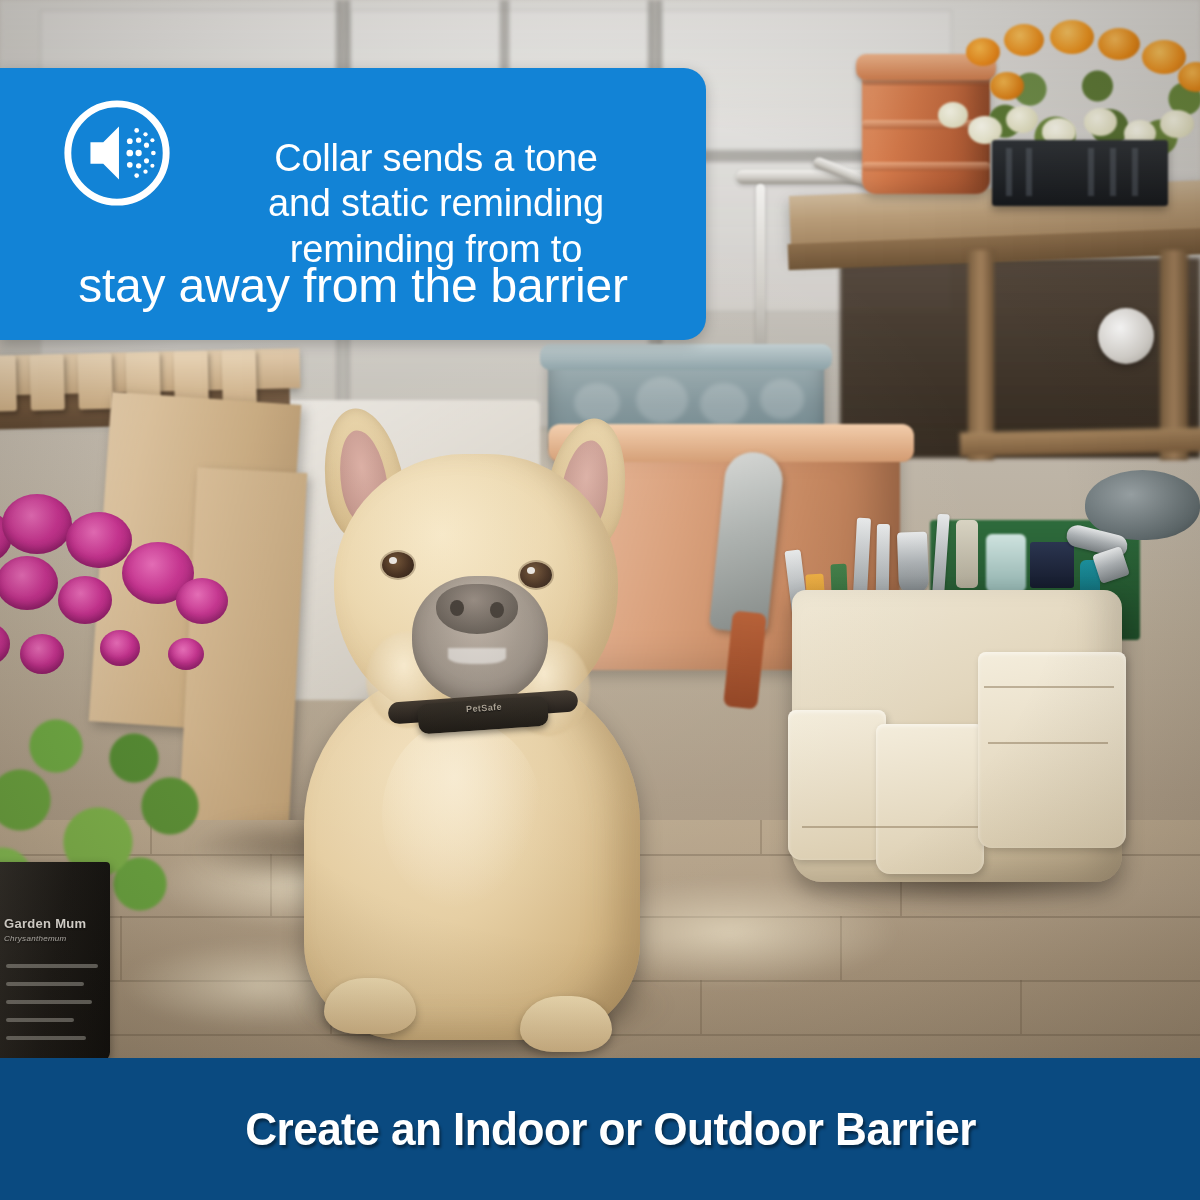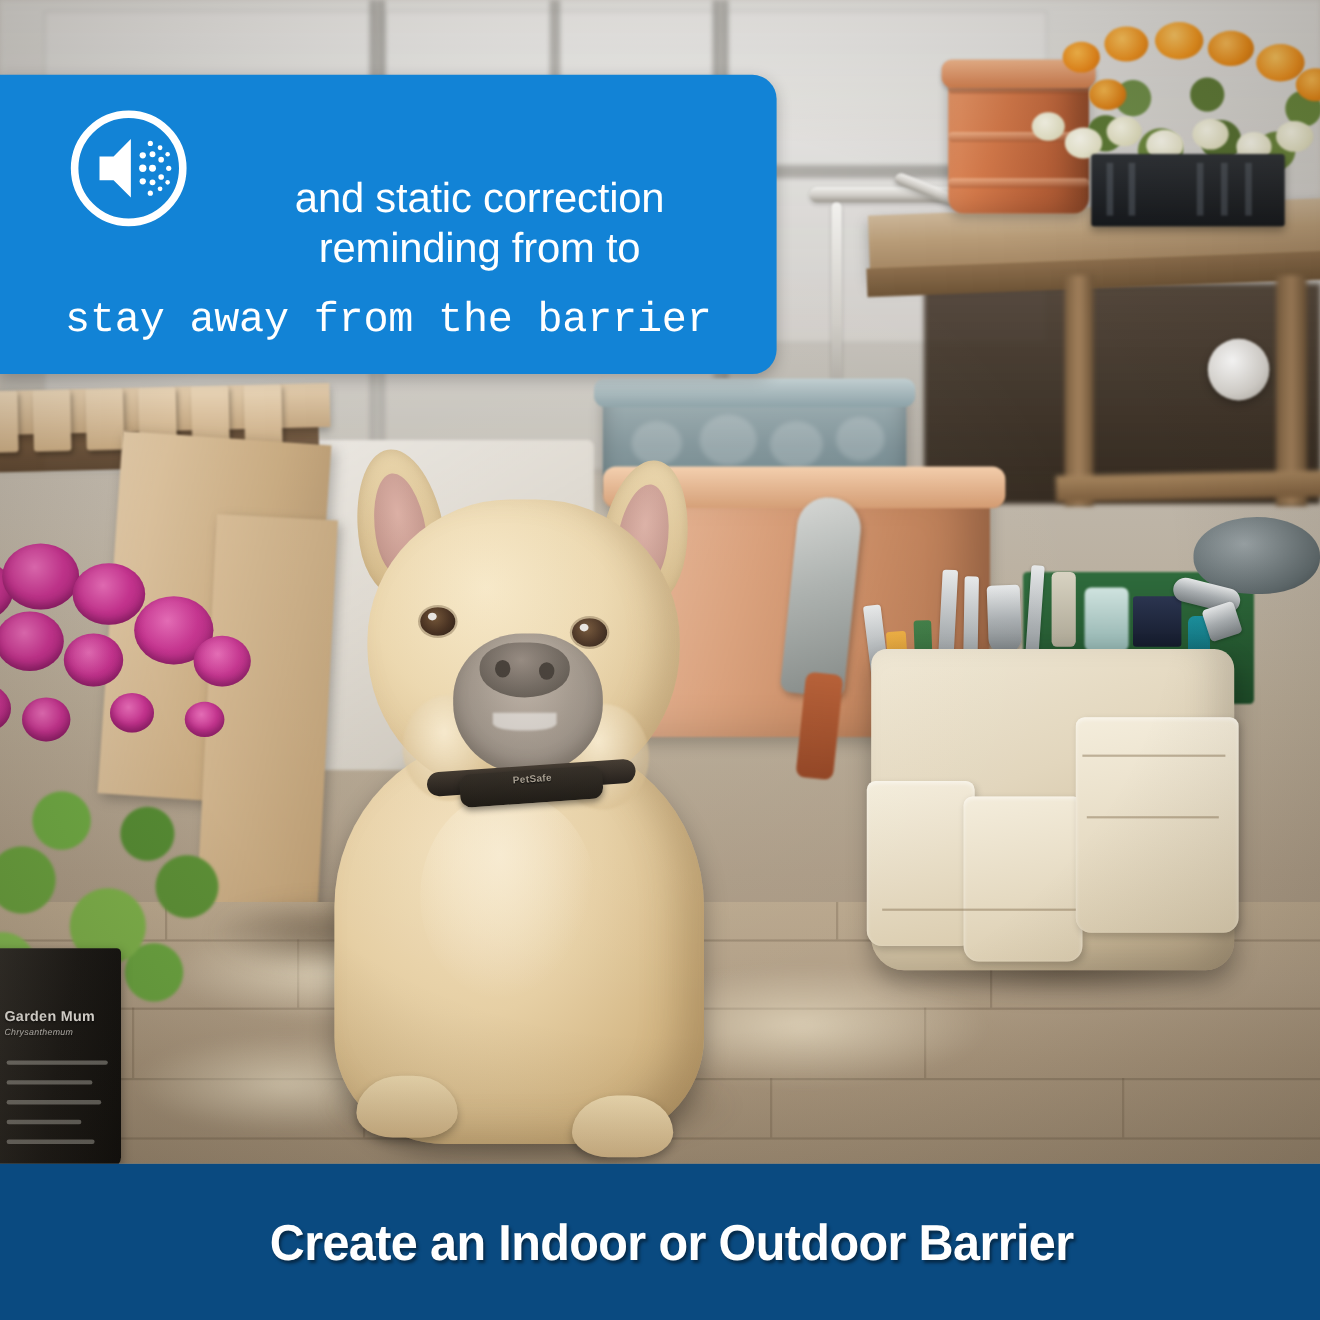--- a/index.html
+++ b/index.html
@@ -480,22 +480,22 @@
     line-height: 1.19;
     text-align: center;
     letter-spacing: -0.2px;
   }
   .callout-last {
     position: absolute;
     left: 0; right: 0;
     bottom: 26px;
     text-align: center;
     color: #ffffff;
-    font-family: Liberation Mono, monospace;
-    font-size: 38px;
+    font-family: Liberation Sans, sans-serif;
+    font-size: 48px;
     line-height: 1.19;
     letter-spacing: -0.2px;
   }
 
   
   .banner {
     position: absolute;
     left: 0; top: 1058px;
     width: 1200px; height: 142px;
     background: #0A4A80;
@@ -741,21 +741,22 @@
           <circle cx="90" cy="52" r="2.6" fill="#ffffff"></circle>
           <circle cx="90" cy="68" r="2.6" fill="#ffffff"></circle>
           <circle cx="89" cy="41" r="2.2" fill="#ffffff"></circle>
           <circle cx="89" cy="79" r="2.2" fill="#ffffff"></circle>
           <circle cx="97" cy="60" r="2.4" fill="#ffffff"></circle>
           <circle cx="96" cy="47" r="2.1" fill="#ffffff"></circle>
           <circle cx="96" cy="73" r="2.1" fill="#ffffff"></circle>
         </svg>
       </div>
       <div class="callout-text">
-        <div>and static correction</div>
+        <div>Collar sends a tone</div>
+        <div>and static reminding</div>
         <div>reminding from to</div>
       </div>
     </div>
     <div class="callout-last">stay away from the barrier</div>
   </div>
 
   <div class="banner">
     <div class="banner-title">Create an Indoor or Outdoor Barrier</div>
   </div>
 

